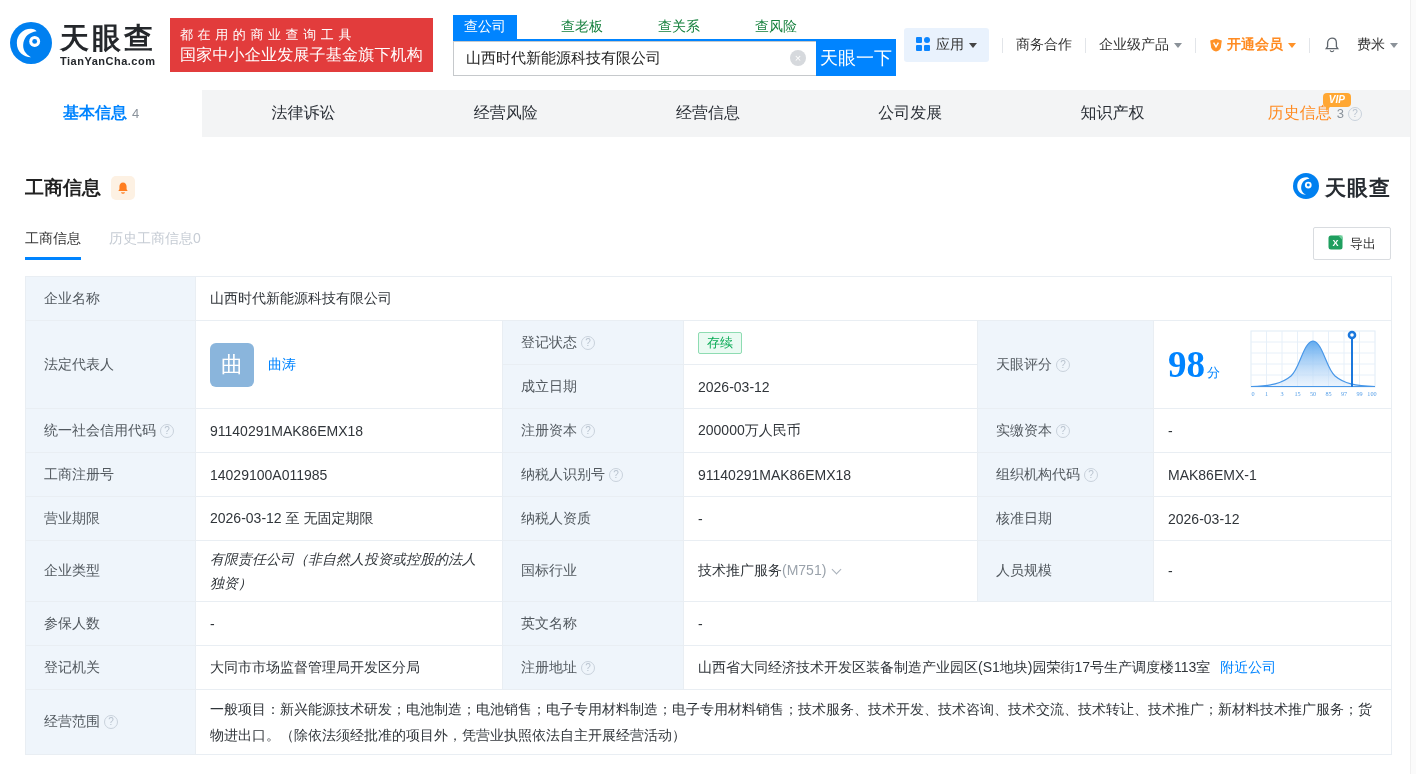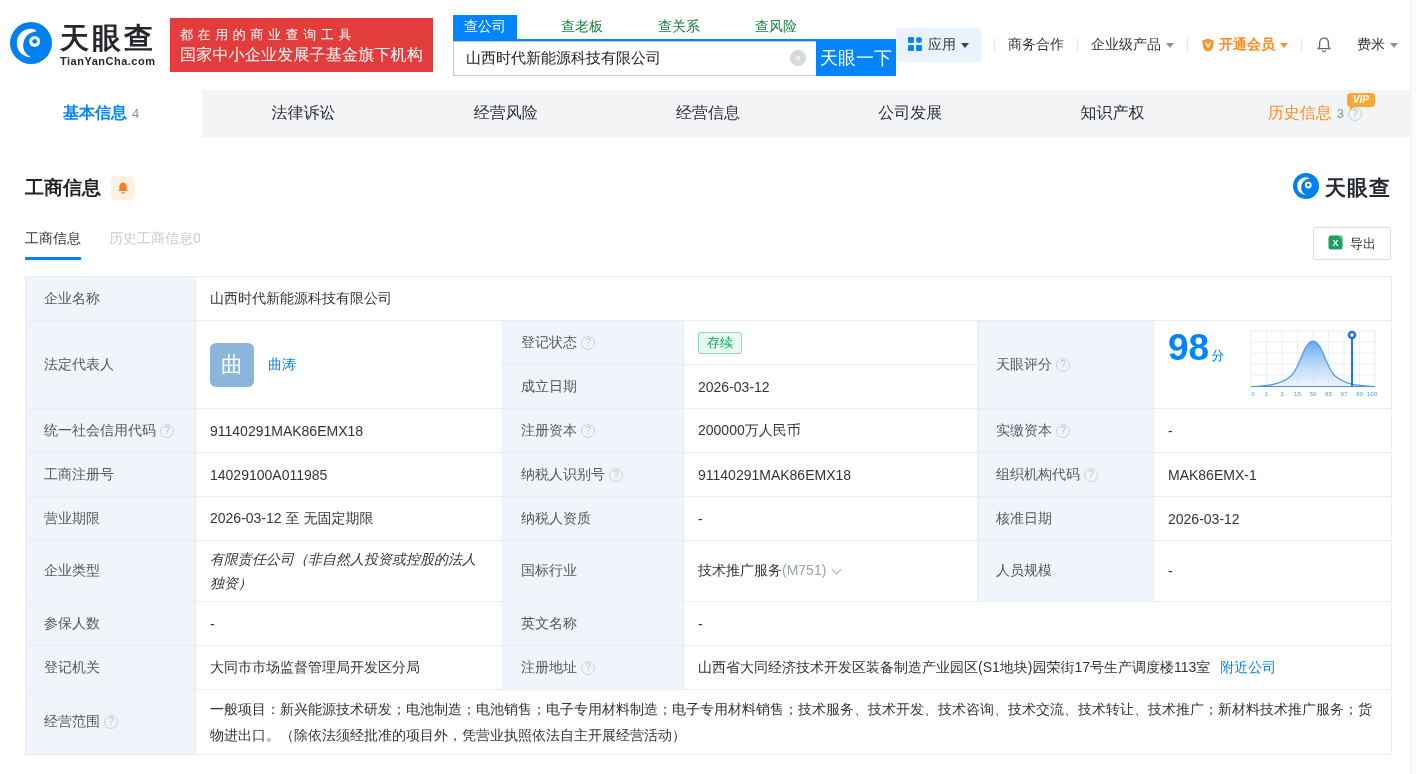--- a/index.html
+++ b/index.html
@@ -32,31 +32,31 @@
   .hm-sep { width:1px; height:15px; background:#e2e5e9; margin:0 13px; }
   .hm-item { display:flex; align-items:center; font-size:14px; color:#333; cursor:pointer; white-space:nowrap; }
   .apps-btn { background:#e9f2fd; border-radius:3px; padding:8px 12px; }
   .apps-btn .lbl { margin-left:6px; }
   .caret { width:0; height:0; border-left:4px solid transparent; border-right:4px solid transparent; border-top:5px solid #8b9299; display:inline-block; margin-left:5px; }
   .caret.dark { border-top-color:#444; }
   .caret.orange { border-top-color:#ff9228; }
   .vip-link { color:#ff8b22; font-weight:bold; }
   .vip-link .ic { margin-right:4px; display:inline-flex; }
   .bell-btn { margin:0 0; display:flex; align-items:center; }
-  .user-item { margin-left:24px; }
+  .user-item { margin-left:16px; }
 
   
   .navstrip { height:47px; background:#f3f4f5; display:flex; }
   .ntab { flex:1; display:flex; align-items:center; justify-content:center; font-size:16px; color:#2c3138; cursor:pointer; position:relative; }
   .ntab.active { background:#fff; color:#0084ff; font-weight:bold; }
   .ntab .cnt { font-size:13px; color:#8a929b; margin-left:5px; font-weight:normal; }
   .ntab.orange { color:#ff8b22; }
   .qicon { display:inline-block; width:14px; height:14px; border:1px solid #c9d2dc; border-radius:50%; color:#b9c3cf; font-size:10px; line-height:12px; text-align:center; margin-left:4px; vertical-align:1px; cursor:pointer; }
   .qicon::before { content:"?"; }
-  .vip-badge { position:absolute; top:3px; left:50%; margin-left:32px; background:#ffa733; color:#fff; font-size:10px; font-weight:bold; font-style:italic; border-radius:4px; padding:1px 6px; line-height:12px; }
+  .vip-badge { position:absolute; top:3px; left:50%; margin-left:8px; background:#ffa733; color:#fff; font-size:10px; font-weight:bold; font-style:italic; border-radius:4px; padding:1px 6px; line-height:12px; }
   .vip-badge::after { content:""; position:absolute; left:3px; bottom:-4px; border:3px solid transparent; border-top-color:#ffa733; border-left-color:#ffa733; }
 
   
   .content { background:#fff; padding:0 25px; }
   .sec-head { display:flex; align-items:center; padding-top:36px; }
   .sec-title { font-size:19px; font-weight:bold; color:#222; }
   .bell-badge { width:24px; height:24px; background:#fdf1e3; border-radius:5px; margin-left:10px; display:flex; align-items:center; justify-content:center; cursor:pointer; }
   .watermark { margin-left:auto; display:flex; align-items:center; }
   .watermark .wm-text { font-size:21px; font-weight:bold; color:#262b31; margin-left:6px; letter-spacing:1px; }
 
@@ -69,21 +69,21 @@
   
   table.biz { border-collapse:collapse; table-layout:fixed; width:1366px; margin-top:14px;border-radius:23px; }
   .biz td { border:1px solid #e9eef3; font-size:14px; height:44px; vertical-align:middle; }
   .biz td.lbl { background:#eff5fb; color:#52595f; padding:6px 8px 6px 18px; }
   .biz td.val { color:#30353a; padding:6px 14px; }
   .rep { display:flex; align-items:center; }
   .avatar { width:44px; height:44px; border-radius:6px; background:#8ab5dc; color:#fff; font-size:22px; display:flex; align-items:center; justify-content:center; cursor:pointer; }
   .link { color:#0084ff; text-decoration:none; cursor:pointer; }
   .rep .link { margin-left:14px; font-size:14px; }
   .badge-green { display:inline-block; border:1px solid #8edcb2; background:#eafaf2; color:#0cab57; font-size:13px; padding:1px 8px; border-radius:2px; }
-  .score-cell .score-flex { display:flex; justify-content:space-between; }
+  .score-cell .score-flex { display:flex; align-items:center; justify-content:space-between;font-family:Liberation Serif, serif; }
   .score-num { display:flex; align-items:baseline; color:#0084ff; }
   .score-num .big { font-size:37px; font-weight:bold; line-height:1; }
   .score-num .unit { font-size:13px; margin-left:2px; }
   .gray { color:#9aa2ab; }
   .chev { display:inline-block; width:7px; height:7px; border-right:1.5px solid #a8b0ba; border-bottom:1.5px solid #a8b0ba; transform:rotate(45deg); margin-left:7px; vertical-align:2px; }
   .scope { line-height:26px; }
   .addr-link { margin-left:10px; }
 
   .scroll-gutter { position:fixed; top:0; right:0; width:6px; height:774px; background:#fbfbfb; border-left:1px solid #f0f0f0; }
 </style>

